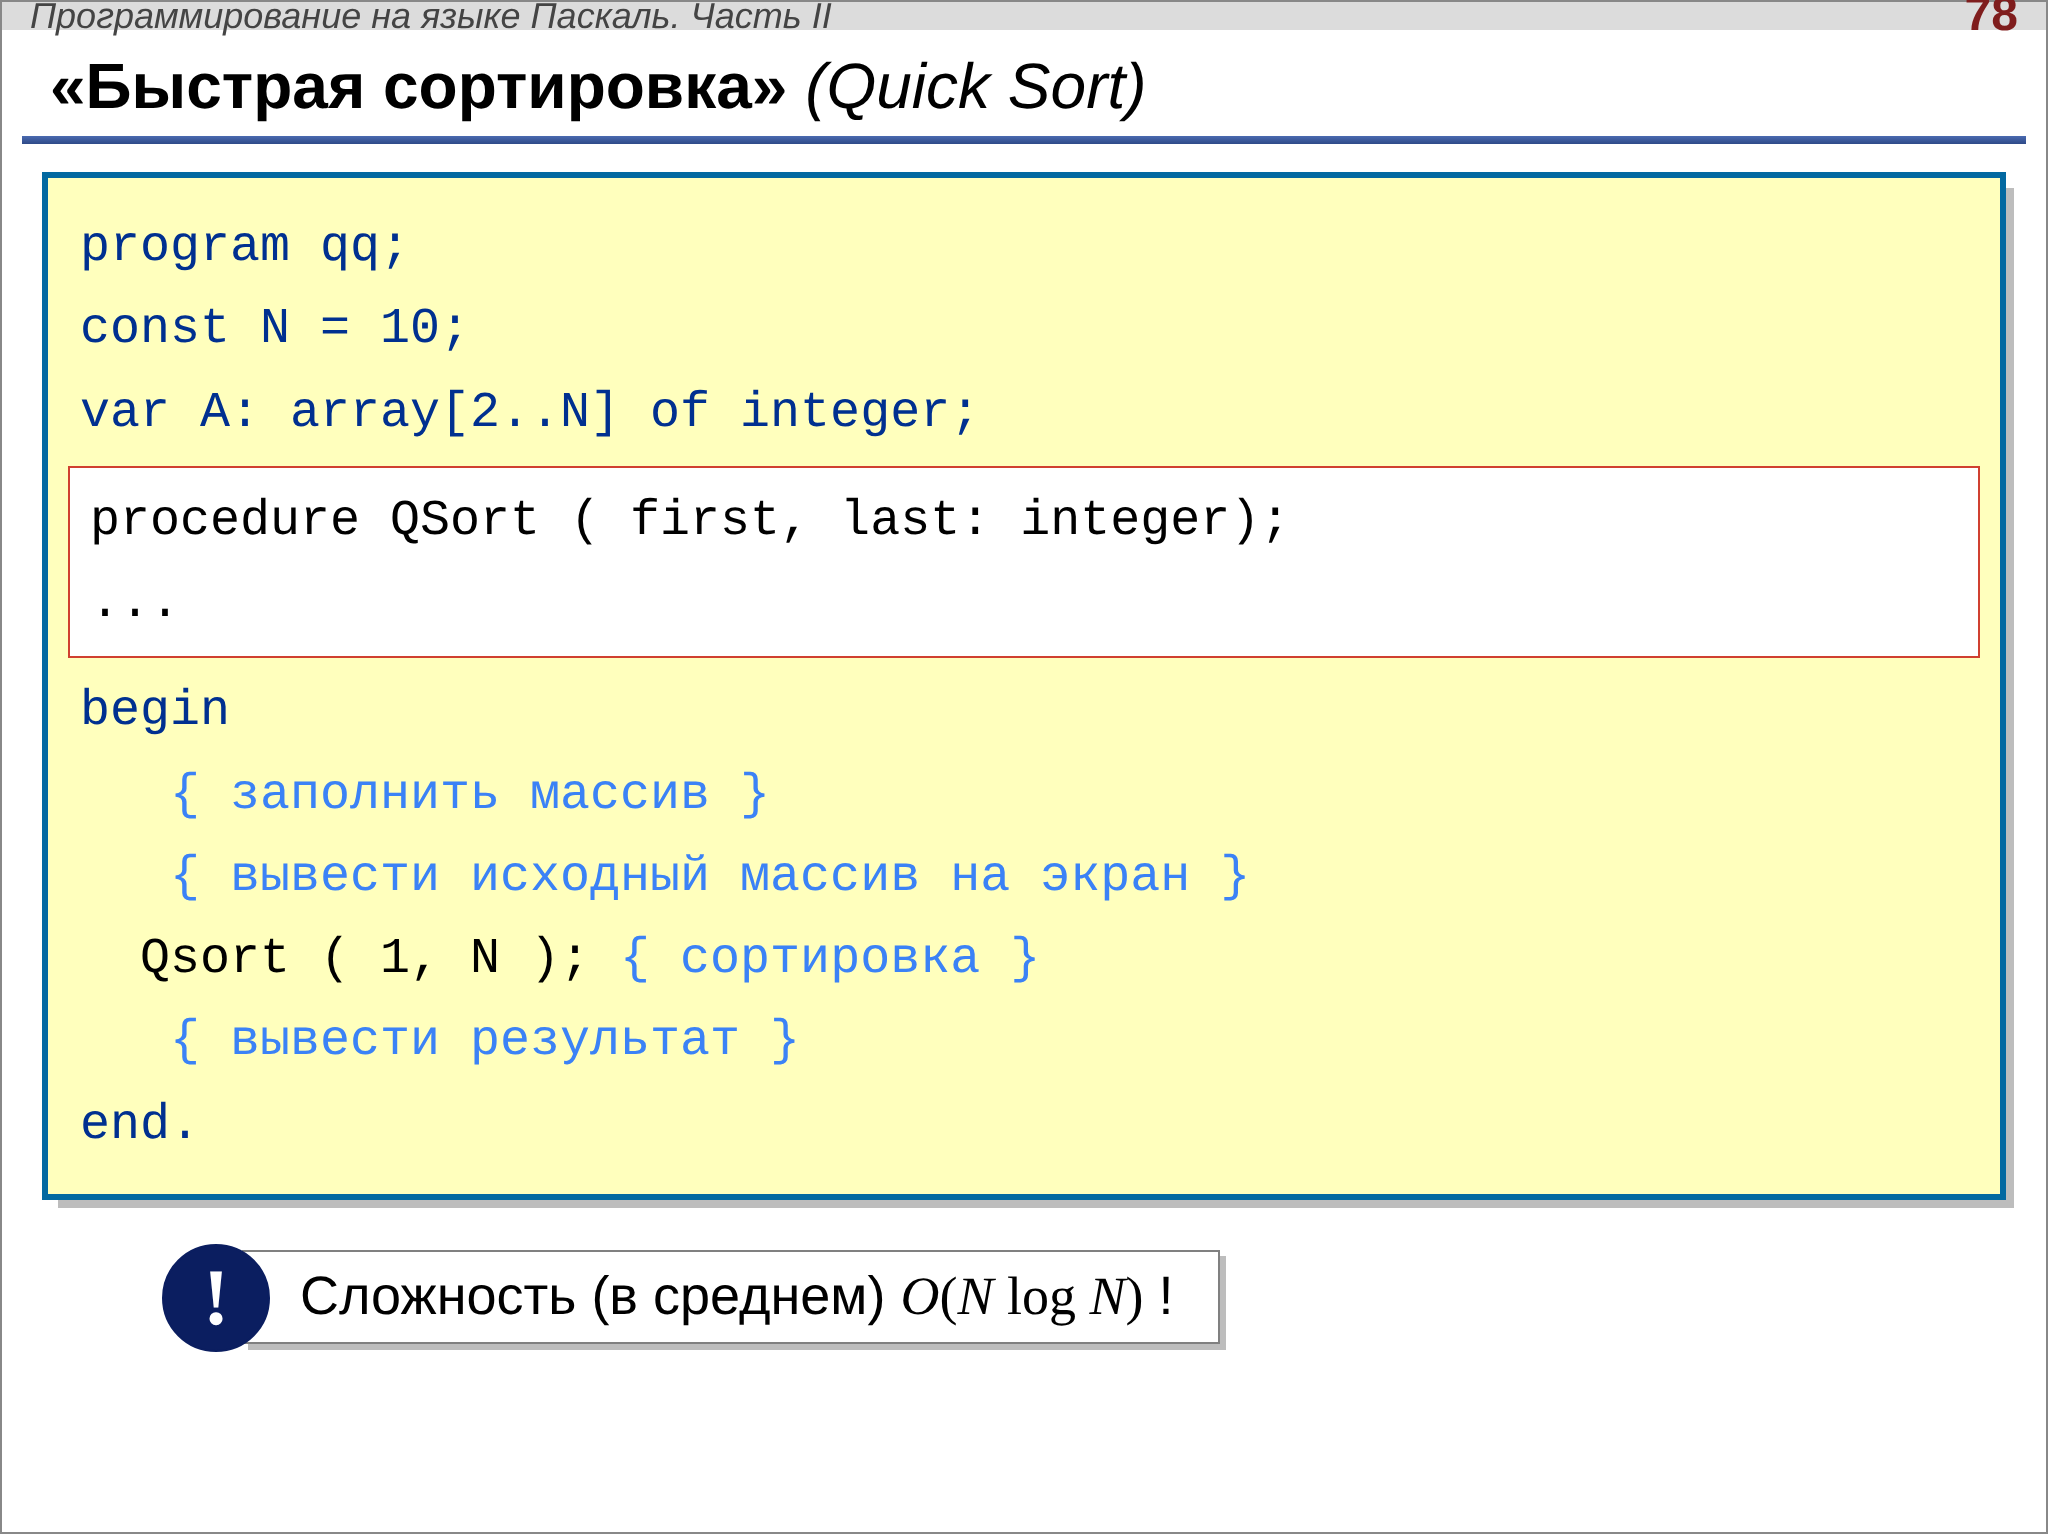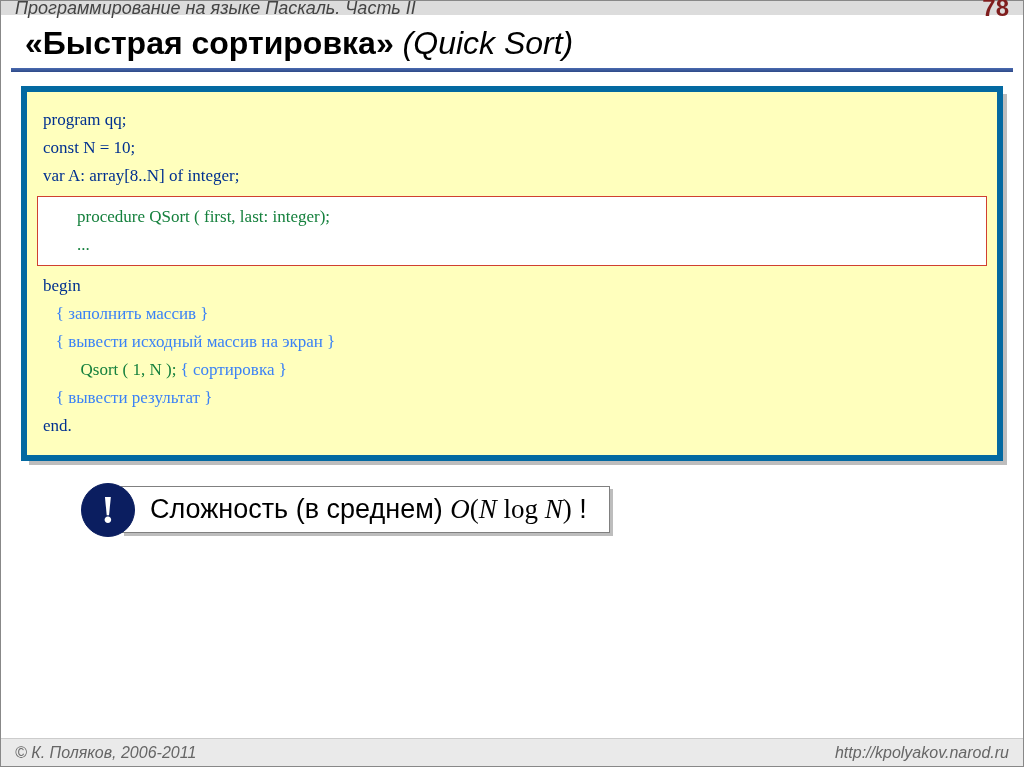--- a/index.html
+++ b/index.html
@@ -35,30 +35,30 @@
     margin: 14px 20px 0 20px;
     position: relative;
   }
   .code-shadow {
     position: absolute; left: 8px; top: 8px; right: -4px; bottom: -4px;
     background: #bdbdbd;
   }
   .code-box {
     position: relative;
     background: #ffffbd;
-    border: 6px solid #0369a1;
+    border: 3px solid #0369a1;
     padding: 14px 16px 14px 16px;
-    font-family: Liberation Serif, serif;
-    font-size: 17px;
+    font-family: Liberation Mono, monospace;
+    font-size: 25px;
     line-height: 1.65;
     color: #003090;
   }
   .code-line { white-space: pre; }
   .kw { color: #003090; }
-  .plain { color: #15803d; margin-left: 29px; }
+  .plain { color: #000000; }
   .comment { color: #3b82f6; }
   .inner-box {
     background: #fff;
     border: 1.5px solid #d04030;
     margin: 6px -6px 6px -6px;
     padding: 6px 10px;
     position: relative;
   }
   .complexity-row {
     margin: 22px 20px 0 80px;
@@ -115,21 +115,21 @@
       <span class="em">(Quick Sort)</span>
     </h1>
   </div>
   <div class="title-underline"></div>
 
   <div class="code-wrap">
     <div class="code-shadow"></div>
     <div class="code-box">
       <div class="code-line kw">program qq;</div>
       <div class="code-line kw">const N = 10;</div>
-      <div class="code-line kw">var A: array[8..N] of integer;</div>
+      <div class="code-line kw">var A: array[2..N] of integer;</div>
 
       <div style="position:relative;">
         <div class="inner-box">
           <div class="code-line plain">procedure QSort ( first, last: integer);</div>
           <div class="code-line plain">...</div>
         </div>
       </div>
 
       <div class="code-line kw">begin</div>
       <div class="code-line comment">   { заполнить массив }</div>
@@ -140,18 +140,14 @@
     </div>
   </div>
 
   <div class="complexity-row">
     <div class="bang">!</div>
     <div class="complexity-box">
       <span>Сложность (в среднем) </span><span class="math"><span>O</span><span class="rm">(</span><span>N</span><span class="rm"> log </span><span>N</span><span class="rm">)</span></span><span> !</span>
     </div>
   </div>
 
-  <div class="footer">
-    <span>© К. Поляков, 2006-2011</span>
-    <span>http://kpolyakov.narod.ru</span>
-  </div>
 
 </div>
 
 </body></html>

